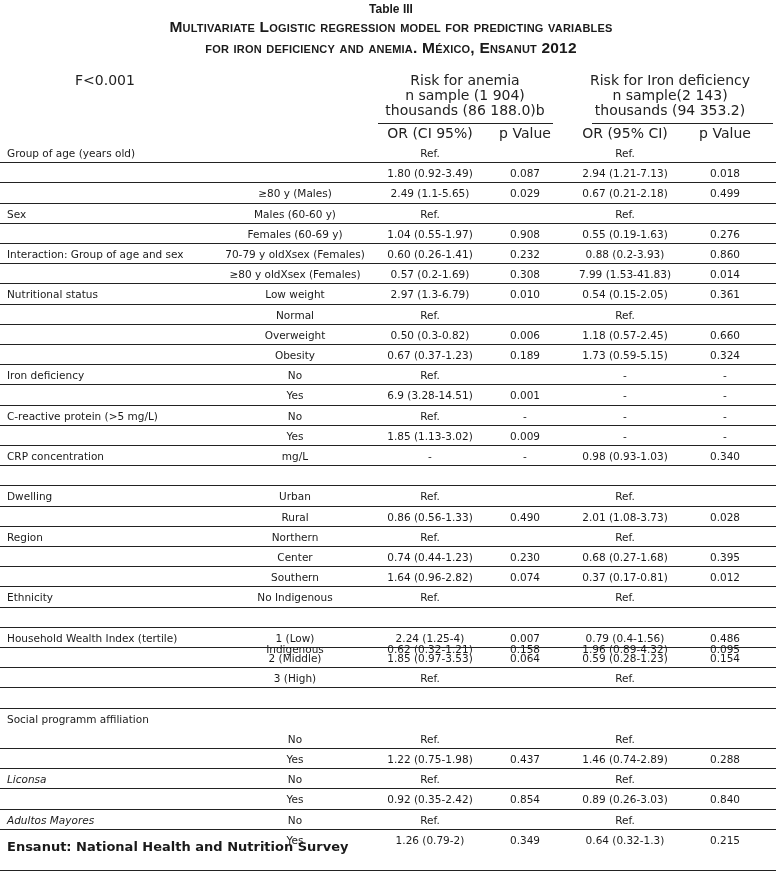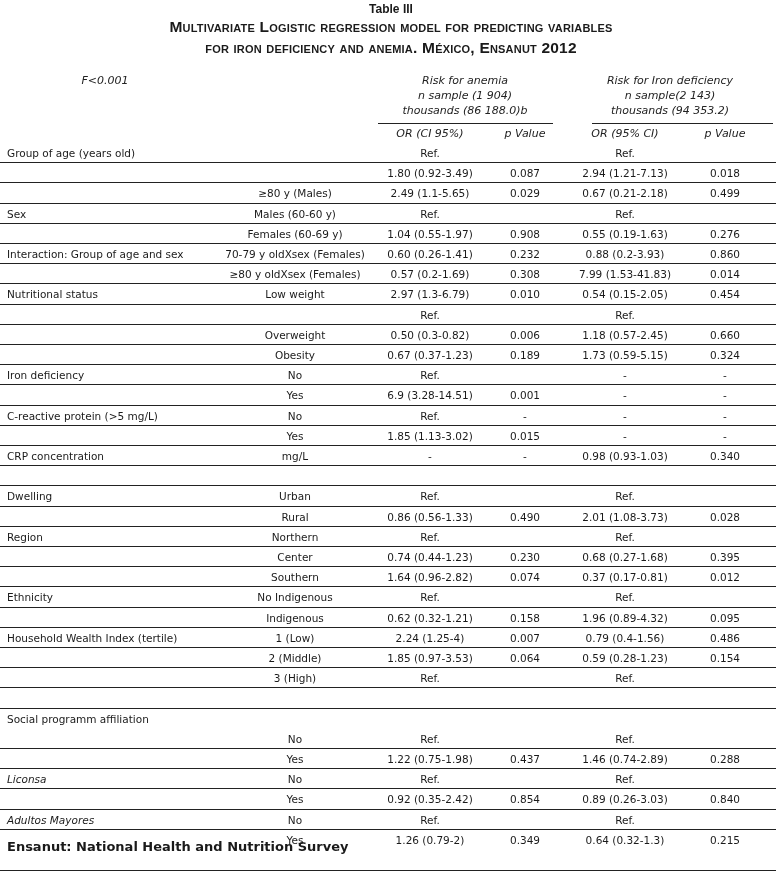--- a/index.html
+++ b/index.html
@@ -2,21 +2,21 @@
 <html><head>
 <meta charset="utf-8">
 <style>
   html, body { margin:0; padding:0; background:#ffffff; }
   body { width:782px; height:882px; position:relative; overflow:hidden;
          font-family:"DejaVu Sans", sans-serif; color:#1a1a1a; }
   .title-block { position:absolute; left:0; top:2px; width:782px; text-align:center; }
   .tbl-label { font-family:"Liberation Sans", sans-serif; font-weight:bold; font-size:12px; line-height:14px; }
   .tbl-title { font-family:"Liberation Sans", sans-serif; font-weight:bold; font-size:15.5px; line-height:21px;
                font-variant:small-caps; letter-spacing:0.2px; }
-  .hdr { position:absolute; font-style:italic; font-size:11px; line-height:15px; text-align:center; color:#222; }
+  .hdr { position:absolute; font-size:14px; line-height:15px; text-align:center; color:#222; }
   .rule { position:absolute; height:1px; background:#222; }
   .row { position:absolute; left:0; width:772px; height:20px; font-size:10.5px; line-height:20px; }
   .row .c { position:absolute; top:0; white-space:nowrap; }
   .c-var { left:7px; }
   .c-cat { left:180px; width:230px; text-align:center; }
   .c-or1 { left:370px; width:120px; text-align:center; }
   .c-p1  { left:490px; width:70px; text-align:center; }
   .c-or2 { left:560px; width:130px; text-align:center; }
   .c-p2  { left:690px; width:70px; text-align:center; }
   .footnote { position:absolute; left:7px; top:839px; font-size:13px; line-height:16px;font-weight:bold; }
@@ -113,25 +113,26 @@
       <span class="c c-or2">7.99 (1.53-41.83)</span>
       <span class="c c-p2">0.014</span>
     </div>
     <div class="rule" style="left: 0px; width: 776px; top: 283.4px;"></div>
     <div class="row" style="top: 284.4px;">
       <span class="c c-var">Nutritional status</span>
       <span class="c c-cat">Low weight</span>
       <span class="c c-or1">2.97 (1.3-6.79)</span>
       <span class="c c-p1">0.010</span>
       <span class="c c-or2">0.54 (0.15-2.05)</span>
-      <span class="c c-p2">0.454</span>
+      <span class="c c-p2">0.361</span>
     </div>
     <div class="rule" style="left: 0px; width: 776px; top: 303.6px;"></div>
     <div class="row" style="top: 304.6px;">
       <span class="c c-var"></span>
+      <span class="c c-cat">Normal</span>
       <span class="c c-or1">Ref.</span>
       <span class="c c-p1"></span>
       <span class="c c-or2">Ref.</span>
       <span class="c c-p2"></span>
     </div>
     <div class="rule" style="left: 0px; width: 776px; top: 323.8px;"></div>
     <div class="row" style="top: 324.8px;">
       <span class="c c-var"></span>
       <span class="c c-cat">Overweight</span>
       <span class="c c-or1">0.50 (0.3-0.82)</span>
@@ -173,21 +174,21 @@
       <span class="c c-or1">Ref.</span>
       <span class="c c-p1">-</span>
       <span class="c c-or2">-</span>
       <span class="c c-p2">-</span>
     </div>
     <div class="rule" style="left: 0px; width: 776px; top: 424.8px;"></div>
     <div class="row" style="top: 425.8px;">
       <span class="c c-var"></span>
       <span class="c c-cat">Yes</span>
       <span class="c c-or1">1.85 (1.13-3.02)</span>
-      <span class="c c-p1">0.015</span>
+      <span class="c c-p1">0.009</span>
       <span class="c c-or2">-</span>
       <span class="c c-p2">-</span>
     </div>
     <div class="rule" style="left: 0px; width: 776px; top: 445px;"></div>
     <div class="row" style="top: 446px;">
       <span class="c c-var">CRP concentration</span>
       <span class="c c-cat">mg/L</span>
       <span class="c c-or1">-</span>
       <span class="c c-p1">-</span>
       <span class="c c-or2">0.98 (0.93-1.03)</span>
@@ -250,21 +251,21 @@
     <div class="rule" style="left: 0px; width: 776px; top: 586.4px;"></div>
     <div class="row" style="top: 587.4px;">
       <span class="c c-var">Ethnicity</span>
       <span class="c c-cat">No Indigenous</span>
       <span class="c c-or1">Ref.</span>
       <span class="c c-p1"></span>
       <span class="c c-or2">Ref.</span>
       <span class="c c-p2"></span>
     </div>
     <div class="rule" style="left: 0px; width: 776px; top: 606.6px;"></div>
-    <div class="row" style="top: 608px;">
+    <div class="row" style="top: 639px;">
       <span class="c c-var"></span>
       <span class="c c-cat">Indigenous</span>
       <span class="c c-or1">0.62 (0.32-1.21)</span>
       <span class="c c-p1">0.158</span>
       <span class="c c-or2">1.96 (0.89-4.32)</span>
       <span class="c c-p2">0.095</span>
     </div>
     <div class="rule" style="left: 0px; width: 776px; top: 626.8px;"></div>
     <div class="row" style="top: 627.8px;">
       <span class="c c-var">Household Wealth Index (tertile)</span>

